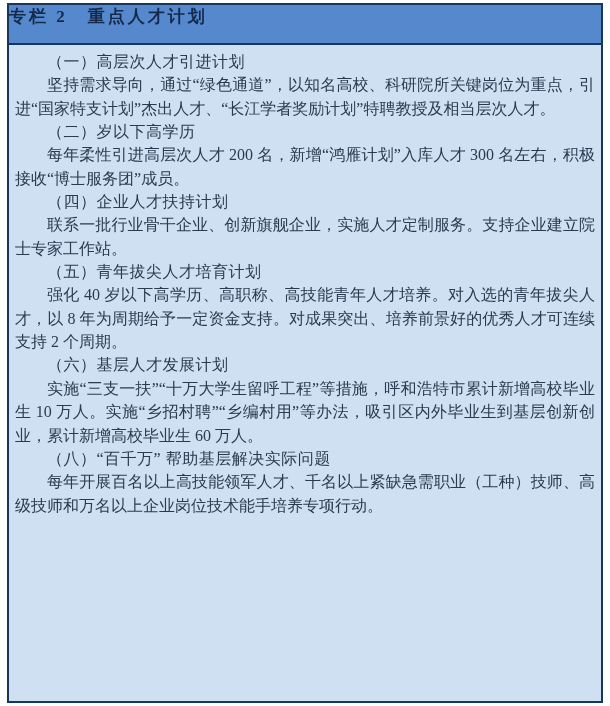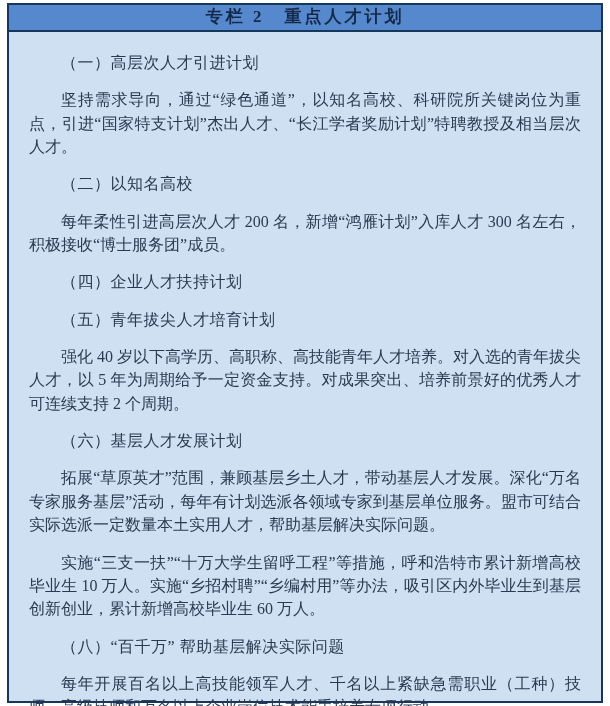--- a/index.html
+++ b/index.html
@@ -20,57 +20,57 @@
     top: 3px;
     width: 596px;
     height: 700px;
     border: 2px solid #16365c;
     background: #cfe0f3;
   }
   .panel-header {
     box-sizing: border-box;
     background: #5588cd;
     border-bottom: 2px solid #16365c;
-    height: 27px;
+    height: 40px;
     line-height: 24px;
-    text-align: center;
+    text-align: left;
     font-size: 17px;
     font-weight: bold;
     letter-spacing: 3px;
     color: #152a4a;
   }
   .panel-body {
     box-sizing: border-box;
     padding: 5px 6px 4px 6px;
     font-size: 16px;
     line-height: 23.35px;
     color: #2a3a50;
     text-align: justify;
     text-justify: inter-character;
   }
   .panel-body p {
-    margin: 14px;
+    margin: 0;
     text-indent: 2em;
   }
   .section-heading {
     letter-spacing: 0.5px;
   }
 </style>
 </head>
 <body>
 
 <div class="panel">
   <div class="panel-header">专栏 2　重点人才计划</div>
   <div class="panel-body">
     <p class="section-heading">（一）高层次人才引进计划</p>
     <p class="section-para">坚持需求导向，通过“绿色通道”，以知名高校、科研院所关键岗位为重点，引进“国家特支计划”杰出人才、“长江学者奖励计划”特聘教授及相当层次人才。</p>
-    <p class="section-heading">（二）以知名高校</p>
+    <p class="section-heading">（二）岁以下高学历</p>
     <p class="section-para">每年柔性引进高层次人才 200 名，新增“鸿雁计划”入库人才 300 名左右，积极接收“博士服务团”成员。</p>
     <p class="section-heading">（四）企业人才扶持计划</p>
+    <p class="section-para">联系一批行业骨干企业、创新旗舰企业，实施人才定制服务。支持企业建立院士专家工作站。</p>
     <p class="section-heading">（五）青年拔尖人才培育计划</p>
-    <p class="section-para">强化 40 岁以下高学历、高职称、高技能青年人才培养。对入选的青年拔尖人才，以 5 年为周期给予一定资金支持。对成果突出、培养前景好的优秀人才可连续支持 2 个周期。</p>
+    <p class="section-para">强化 40 岁以下高学历、高职称、高技能青年人才培养。对入选的青年拔尖人才，以 8 年为周期给予一定资金支持。对成果突出、培养前景好的优秀人才可连续支持 2 个周期。</p>
     <p class="section-heading">（六）基层人才发展计划</p>
-    <p class="section-para">拓展“草原英才”范围，兼顾基层乡土人才，带动基层人才发展。深化“万名专家服务基层”活动，每年有计划选派各领域专家到基层单位服务。盟市可结合实际选派一定数量本土实用人才，帮助基层解决实际问题。</p>
     <p class="section-para">实施“三支一扶”“十万大学生留呼工程”等措施，呼和浩特市累计新增高校毕业生 10 万人。实施“乡招村聘”“乡编村用”等办法，吸引区内外毕业生到基层创新创业，累计新增高校毕业生 60 万人。</p>
     <p class="section-heading">（八）“百千万” 帮助基层解决实际问题</p>
     <p class="section-para">每年开展百名以上高技能领军人才、千名以上紧缺急需职业（工种）技师、高级技师和万名以上企业岗位技术能手培养专项行动。</p>
   </div>
 </div>
 
 </body></html>

